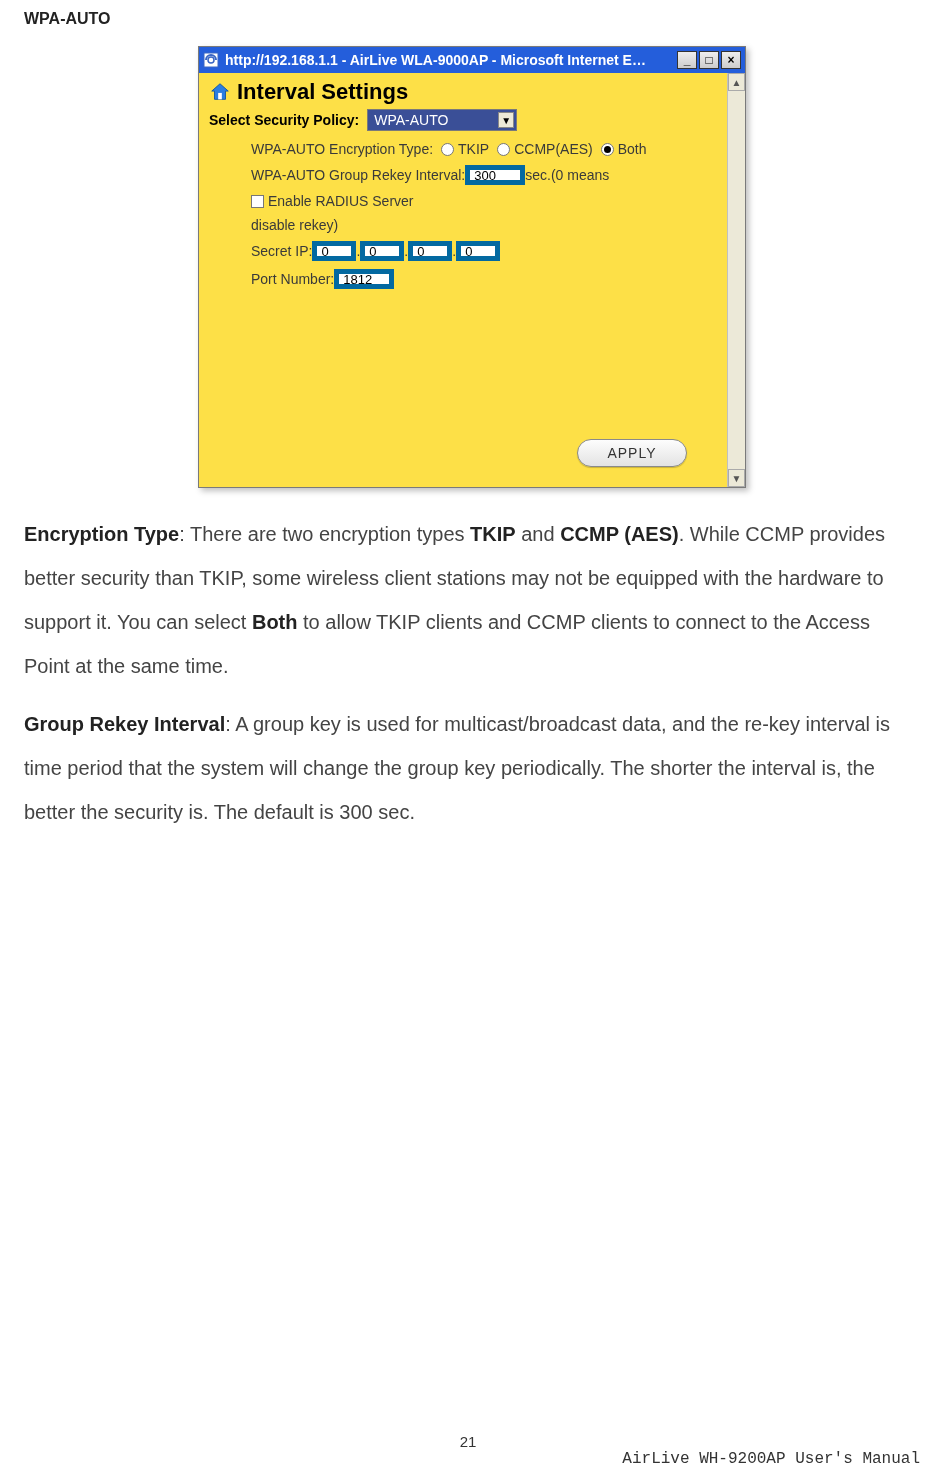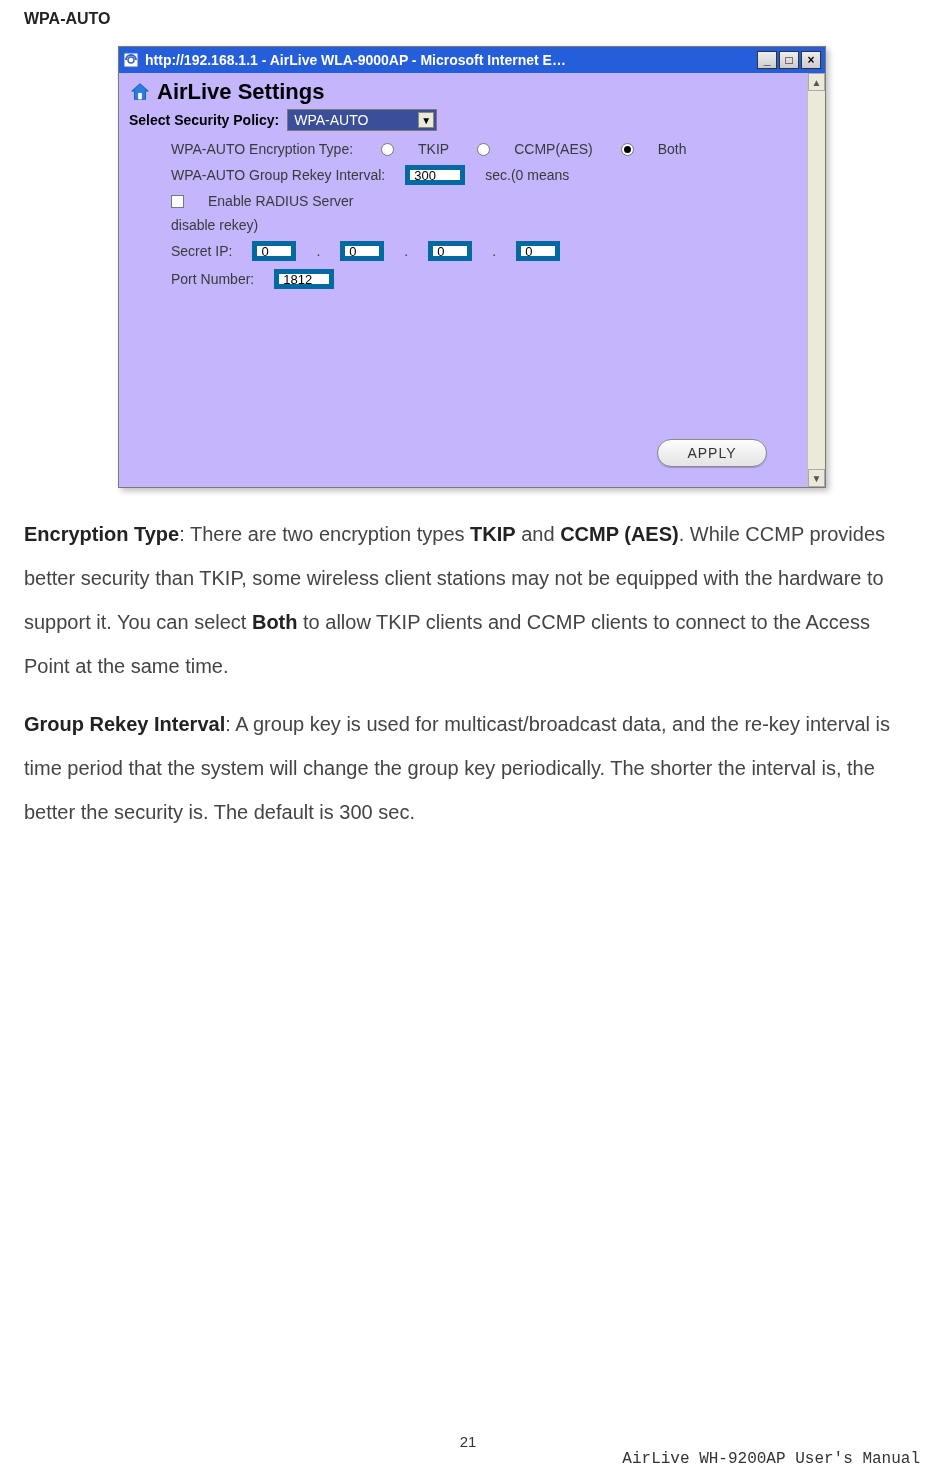--- a/index.html
+++ b/index.html
@@ -23,24 +23,24 @@
     color: #222;
     margin-bottom: 18px;
   }
   
   .window-wrap {
     display: flex;
     justify-content: center;
     margin-bottom: 24px;
   }
   .window {
-    width: 708px;
+    width: 548px;
     border: 1px solid #7a7a7a;
     box-shadow: 3px 3px 6px rgba(0,0,0,0.25);
-    background: #c4b5fd;
+    background: #fde047;
   }
   .titlebar {
     height: 26px;
     background: linear-gradient(#245edb, #245edb);
     display: flex;
     align-items: center;
     padding: 0 4px;
     color: #fff;
     font-weight: bold;
     font-size: 14px;
@@ -140,21 +140,21 @@
   .form-body {
     padding-left:42px;
     font-size:14px;
     color:#3a3a3a;
   }
   .form-line {
     margin-bottom:8px;
     display:flex;
     align-items:center;
     flex-wrap:wrap;
-    gap:20px;
+    gap:0;
   }
   .radio, .checkbox {
     width:13px;height:13px;
     border:1px solid #777;
     display:inline-block;
     margin:0 4px 0 8px;
     vertical-align:middle;
   }
   .radio { border-radius:50%; background:#fff; }
   .radio.selected::after {
@@ -244,21 +244,21 @@
 
       <div class="content-area">
         <div class="content-inner">
           <div class="heading-row">
             <span class="house-icon">
               <svg viewBox="0 0 24 24" width="22" height="22">
                 <polygon points="12,3 3,11 6,11 6,20 18,20 18,11 21,11" fill="#2a7de1" stroke="#1356a0" stroke-width="1"></polygon>
                 <rect x="10" y="13" width="4" height="7" fill="#fff"></rect>
               </svg>
             </span>
-            <span class="heading-text">AirLive Settings</span>
+            <span class="heading-text">Interval Settings</span>
           </div>
 
           <div class="policy-row">
             <span class="policy-label">Select Security Policy:</span>
             <div class="policy-select">
               <span>WPA-AUTO</span>
               <span class="select-arrow">▼</span>
             </div>
           </div>
 

